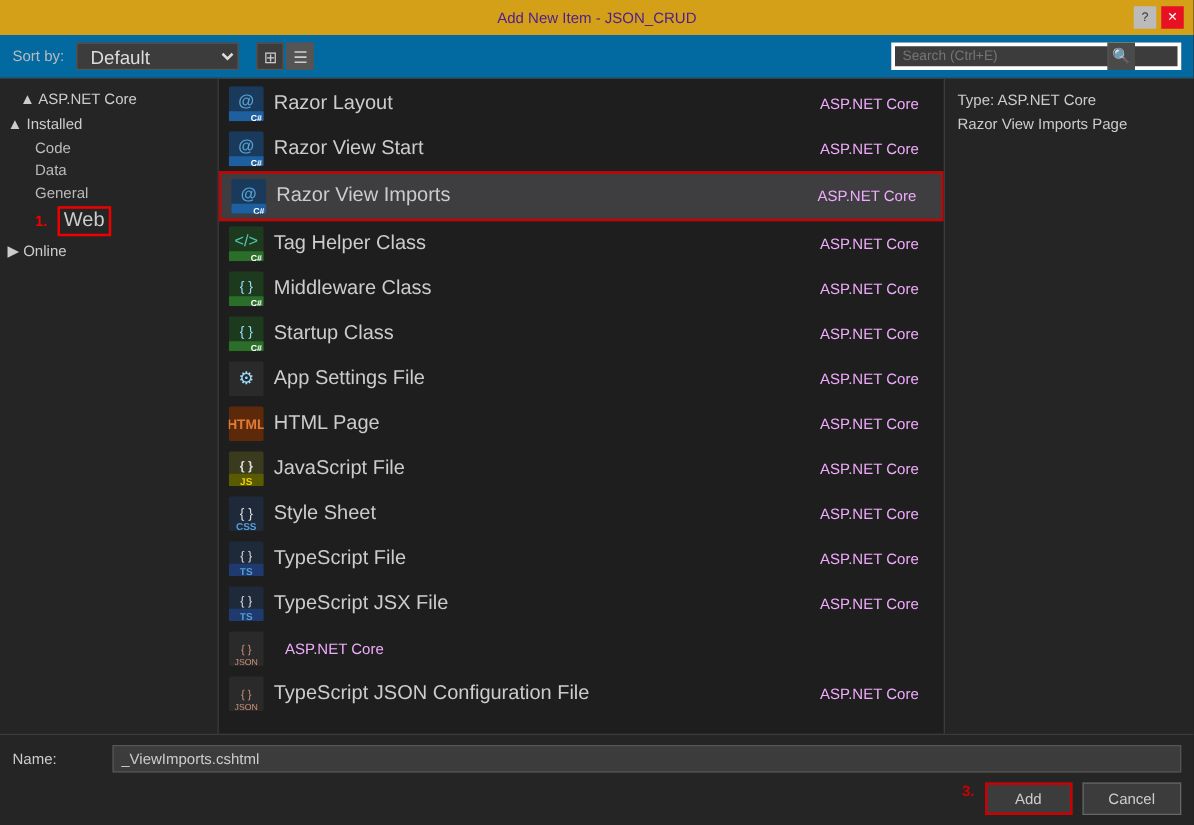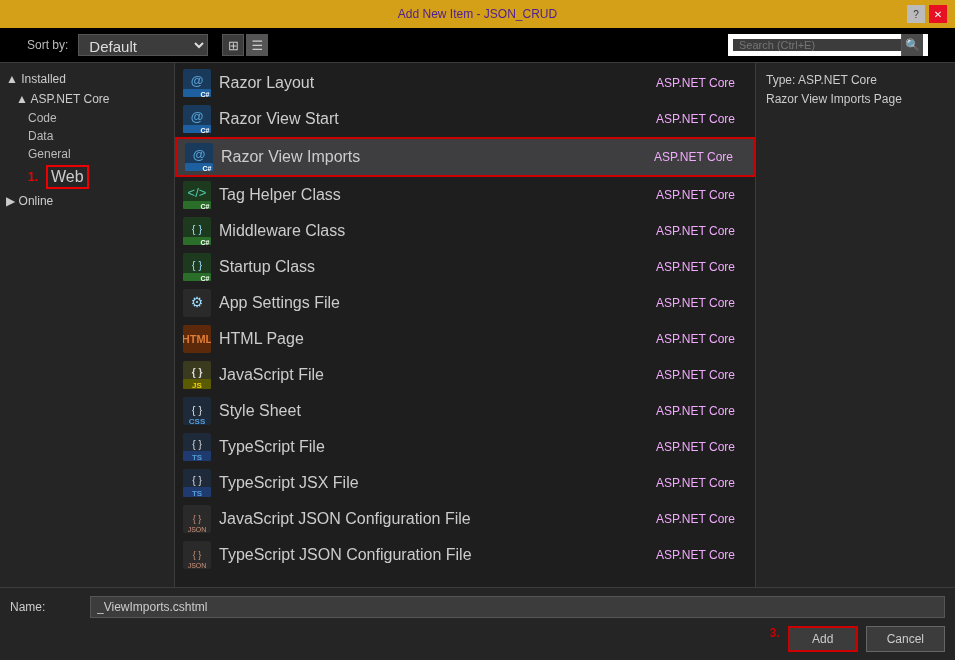--- a/index.html
+++ b/index.html
@@ -50,24 +50,24 @@
     
     .dialog {
       background: #1e1e1e;
       display: flex;
       flex-direction: column;
       height: calc(660px - 28px);
     }
 
     
     .toolbar {
-      background: #000000;
-      display: flex;
-      align-items: center;
-      padding: 6px 27px;
+      background: #0369a1;
+      display: flex;
+      align-items: center;
+      padding: 6px 10px;
       gap: 10px;
       border-bottom: 1px solid #3c3c3c;
     }
     .sort-label {
       color: #bbb;
       font-size: 12px;
       white-space: nowrap;
     }
     .sort-select {
       background: #3c3c3c;
@@ -95,23 +95,23 @@
       cursor: pointer;
       font-size: 13px;
     }
     .view-btn.active { background: #555; }
 
     .search-box {
       margin-left: auto;
       display: flex;
       align-items: center;
       background: #3c3c3c;
-      border: 5px solid #ffffff;
+      border: 3px solid #ffffff;
       height: 22px;
-      width: 200px;
+      width: 232px;
     }
     .search-input {
       background: transparent;
       border: none;
       color: #bbb;
       font-size: 11px;
       padding: 2px 6px;
       width: 170px;
       outline: none;
     }
@@ -316,25 +316,25 @@
     </div>
     <div class="search-box">
       <input class="search-input" type="text" placeholder="Search (Ctrl+E)" style="">
       <button class="search-icon-btn">🔍</button>
     </div>
   </div>
 
   <div class="content">
 
     <div class="sidebar">
+      <div class="sidebar-section" style="padding-left:16px">
+        <span>▲ ASP.NET Core</span>
+      </div>
       <div class="sidebar-section">
         <span>▲ Installed</span>
-      </div>
-      <div class="sidebar-section" style="padding-left:16px">
-        <span>▲ ASP.NET Core</span>
       </div>
       <div class="sub-item">
         <span>Code</span>
       </div>
       <div class="sub-item">
         <span>Data</span>
       </div>
       <div class="sub-item">
         <span>General</span>
       </div>
@@ -489,21 +489,20 @@
             <span class="file-type">ASP.NET Core</span>
           </div>
           <div class="file-item">
             <div class="file-icon">
               <svg width="28" height="28">
       <rect width="28" height="28" fill="#2a2a2a" rx="2"></rect>
       <text x="14" y="17" text-anchor="middle" fill="#ce9178" font-size="9">{ }</text>
       <text x="14" y="27" text-anchor="middle" fill="#ce9178" font-size="7">JSON</text>
     </svg>
             </div>
-            <span class="file-name">JavaScript JSON Configuration File</span>
             <span class="file-type">ASP.NET Core</span>
           </div>
           <div class="file-item">
             <div class="file-icon">
               <svg width="28" height="28">
       <rect width="28" height="28" fill="#2a2a2a" rx="2"></rect>
       <text x="14" y="17" text-anchor="middle" fill="#ce9178" font-size="9">{ }</text>
       <text x="14" y="27" text-anchor="middle" fill="#ce9178" font-size="7">JSON</text>
     </svg>
             </div>

